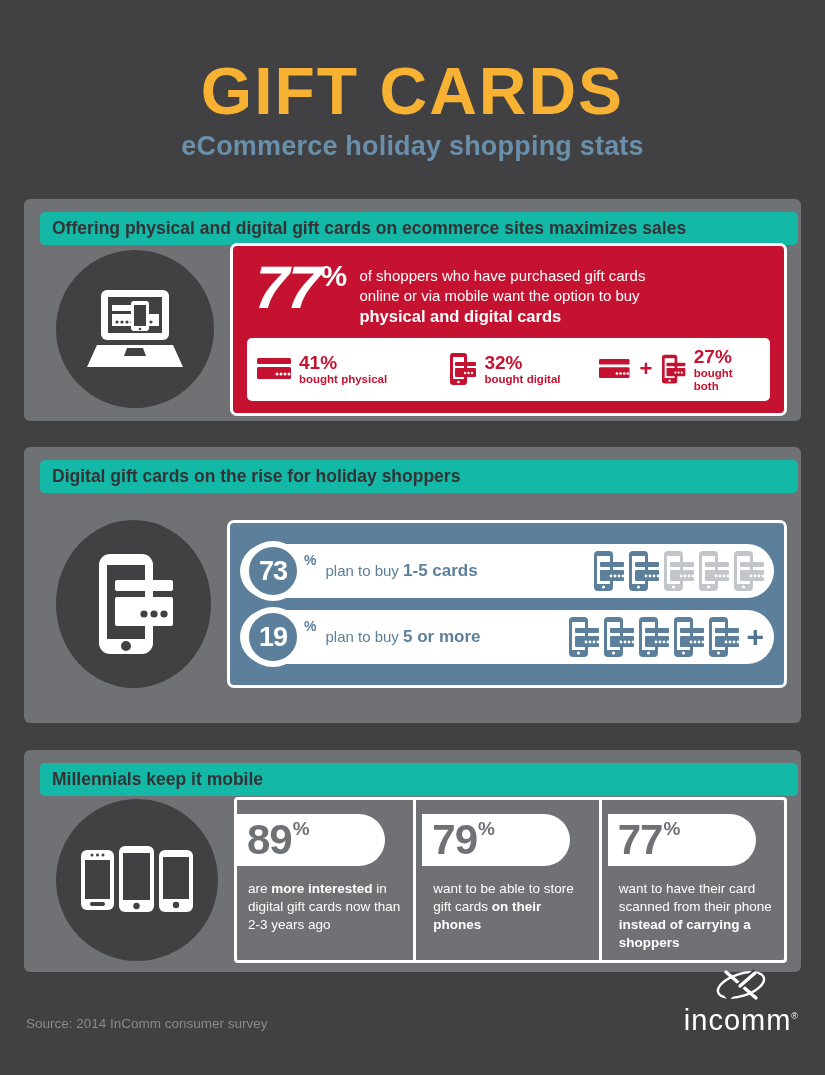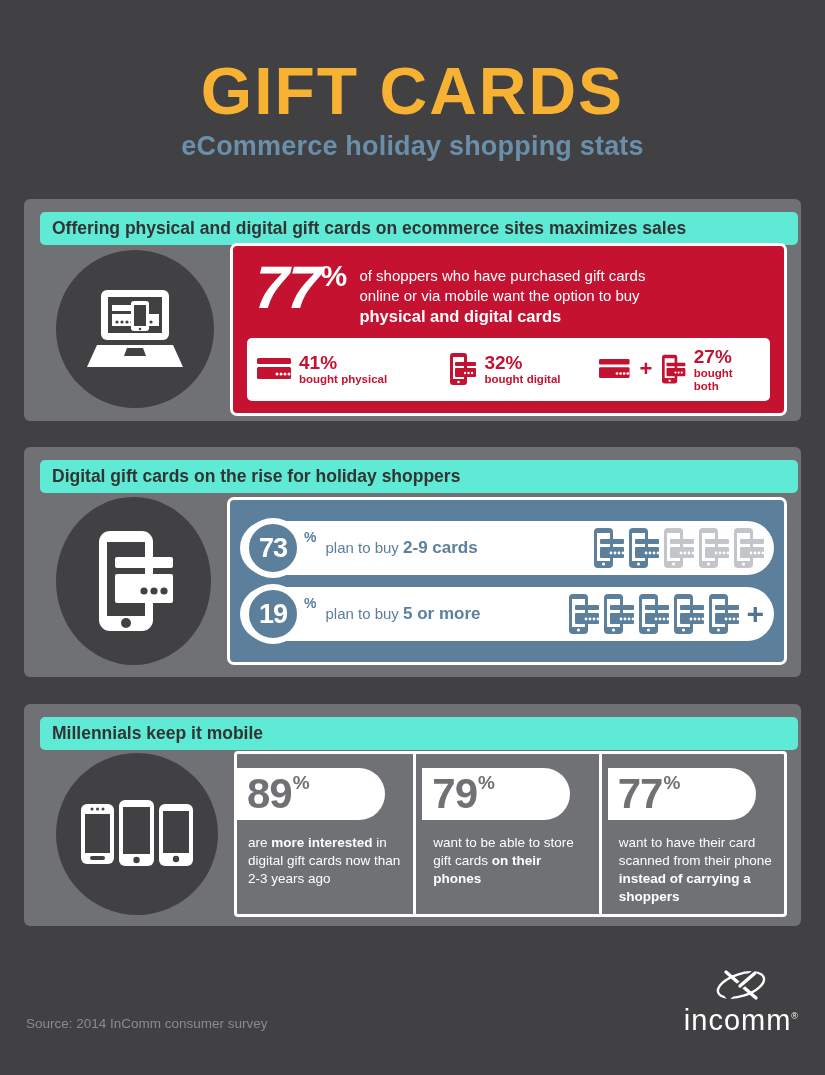--- a/index.html
+++ b/index.html
@@ -23,26 +23,26 @@
   }
 
   
   .section {
     margin: 0 24px 0 24px;
     background: #6f7175;
     border-radius: 6px;
     position: relative;
   }
   .sec1 { margin-top: 37px; height: 222px; }
-  .sec2 { margin-top: 26px; height: 230px; }
+  .sec2 { margin-top: 26px; height: 276px; }
   .sec3 { margin-top: 27px; height: 222px; }
 
   .banner {
     position: absolute; left: 16px; top: 13px; right: 0;
-    background: #5eead4;
+    background: #14b8a6;
     border-radius: 5px;
     color: #333335;
     font-size: 17.5px; font-weight: bold;
     padding: 6px 12px 7px 12px;
     line-height: 1.15;
     white-space: nowrap;
   }
   .sec1 .banner { width: 758px; }
   .sec2 .banner { width: 758px; }
   .sec3 .banner { width: 758px; }
@@ -298,21 +298,21 @@
           <circle cx="63" cy="62" r="3.6" fill="#414042"></circle>
         <circle cx="73" cy="62" r="3.6" fill="#414042"></circle>
       </svg>
     </div>
 
     <div class="blue-panel">
 
       <div class="blue-row">
         <div class="circ">73</div>
         <span class="circ-pct">%</span>
-        <span class="blue-lbl"><span>plan to buy </span><b>2-9 cards</b></span>
+        <span class="blue-lbl"><span>plan to buy </span><b>1-5 cards</b></span>
         <span class="phone-set">
           <svg width="30" height="40" viewBox="0 0 30 40">
               <rect x="0" y="0" width="19" height="40" rx="4" fill="#5c7f9b"></rect>
               <rect x="3" y="5" width="13" height="28" fill="#fff"></rect>
               <circle cx="9.5" cy="36" r="1.6" fill="#fff"></circle>
               <rect x="6" y="11" width="24" height="5" rx="1" fill="#5c7f9b"></rect>
               <rect x="6" y="19" width="24" height="11" rx="1" fill="#5c7f9b"></rect>
               <circle cx="17" cy="25" r="1.4" fill="#fff"></circle>
               <circle cx="21" cy="25" r="1.4" fill="#fff"></circle>
               <circle cx="25" cy="25" r="1.4" fill="#fff"></circle>

